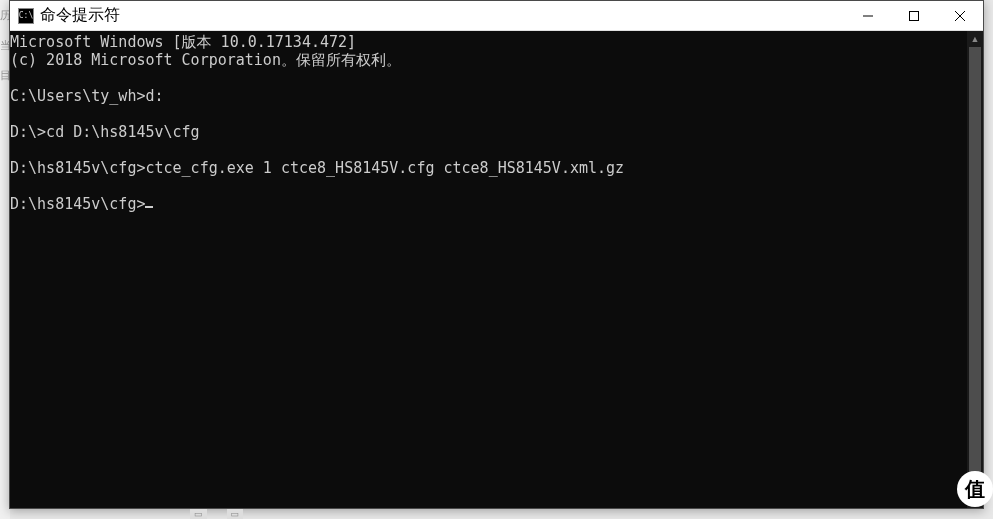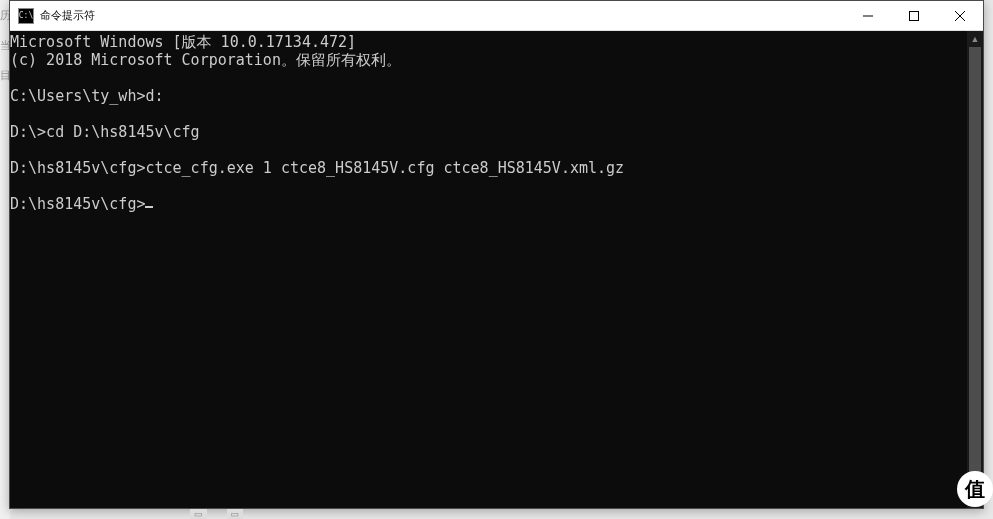--- a/index.html
+++ b/index.html
@@ -47,21 +47,21 @@
   border: 1px solid #888;
   position: relative;
   font-size: 8px;
   color: #ccc;
   display: flex;
   align-items: center;
   justify-content: center;
   font-family: monospace;
 }
 .titlebar-text {
-  font-size: 11px;
+  font-size: 16px;
   color: #000;
   flex: 1;
 }
 .win-controls {
   display: flex;
   height: 100%;
 }
 .win-btn {
   width: 46px;
   height: 100%;

